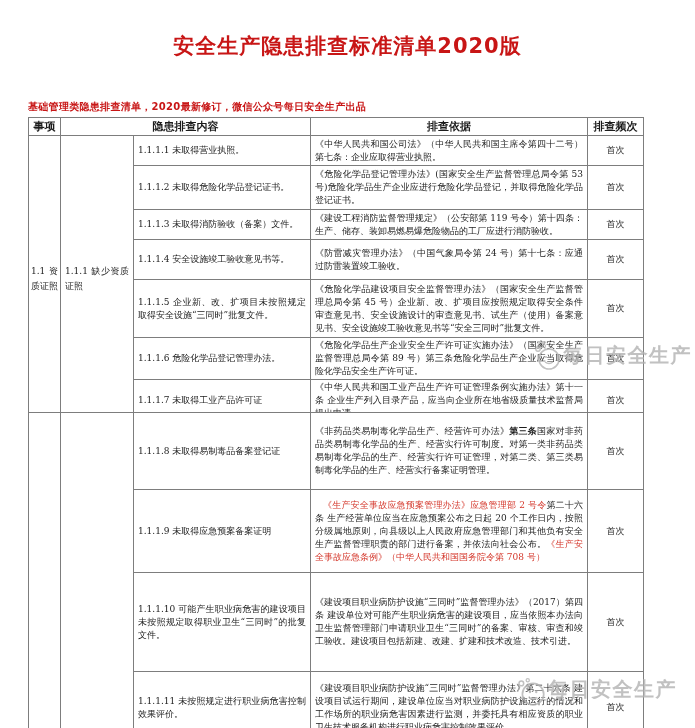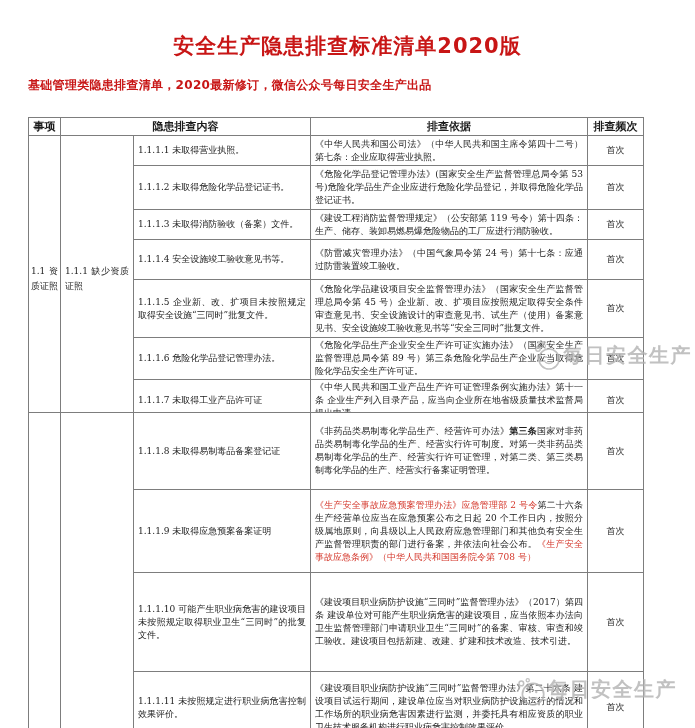--- a/index.html
+++ b/index.html
@@ -7,23 +7,23 @@
     width:695px;height:728px;position:relative;overflow:hidden;
     background:#ffffff;
     font-family:"DejaVu Serif", serif;
   }
   .doc-title{
     position:absolute;top:32px;left:0;width:695px;
     text-align:center;font-family:"DejaVu Sans", sans-serif;
     font-weight:bold;font-size:21px;letter-spacing:1px;color:#c81616;
   }
   .doc-subtitle{
-    position:absolute;top:77px;left:28px;
+    position:absolute;top:100px;left:28px;
     font-family:"DejaVu Sans", sans-serif;
-    font-weight:bold;font-size:12px;color:#c81616;letter-spacing:0.3px;
+    font-weight:bold;font-size:10px;color:#c81616;letter-spacing:0.3px;
   }
   table.sheet{
     position:absolute;left:28px;border-collapse:collapse;table-layout:fixed;
     width:615px;background:#fff;
   }
   #table1{top:117px;}
   #table2{top:412px;}
   td{
     border:1px solid #7d7d7d;
     vertical-align:middle;
@@ -124,21 +124,21 @@
   <tbody>
       <tr style="height:77px">
     <td class="group" rowspan="4"></td>
     <td class="subgroup" rowspan="4"></td>
     <td>1.1.1.8 未取得易制毒品备案登记证</td>
     <td><span>《非药品类易制毒化学品生产、经营许可办法》</span><span style="font-weight: bold;">第三条</span><span>国家对非药品类易制毒化学品的生产、经营实行许可制度。对第一类非药品类易制毒化学品的生产、经营实行许可证管理，对第二类、第三类易制毒化学品的生产、经营实行备案证明管理。</span></td>
     <td class="freq">首次</td>
   </tr>
   <tr style="height:83px">
     <td>1.1.1.9 未取得应急预案备案证明</td>
-    <td><span style="color: rgb(212, 54, 42);">《生产安全事故应急预案管理办法》应急管理部 2 号令</span><span>第二十六条 生产经营单位应当在应急预案公布之日起 20 个工作日内，按照分级属地原则，向县级以上人民政府应急管理部门和其他负有安全生产监督管理职责的部门进行备案，并依法向社会公布。</span><span style="color: rgb(212, 54, 42);">《生产安全事故应急条例》（中华人民共和国国务院令第 708 号）</span></td>
+    <td><span style="color: rgb(212, 54, 42); margin-left: 8px;">《生产安全事故应急预案管理办法》应急管理部 2 号令</span><span>第二十六条 生产经营单位应当在应急预案公布之日起 20 个工作日内，按照分级属地原则，向县级以上人民政府应急管理部门和其他负有安全生产监督管理职责的部门进行备案，并依法向社会公布。</span><span style="color: rgb(212, 54, 42);">《生产安全事故应急条例》（中华人民共和国国务院令第 708 号）</span></td>
     <td class="freq">首次</td>
   </tr>
   <tr style="height:99px">
     <td>1.1.1.10 可能产生职业病危害的建设项目未按照规定取得职业卫生“三同时”的批复文件。</td>
     <td><span>《建设项目职业病防护设施“三同时”监督管理办法》（2017）第四条 建设单位对可能产生职业病危害的建设项目，应当依照本办法向卫生监督管理部门申请职业卫生“三同时”的备案、审核、审查和竣工验收。建设项目包括新建、改建、扩建和技术改造、技术引进。</span></td>
     <td class="freq">首次</td>
   </tr>
   <tr style="height:72px">
     <td>1.1.1.11 未按照规定进行职业病危害控制效果评价。</td>
     <td><span>《建设项目职业病防护设施“三同时”监督管理办法》第二十六条 建设项目试运行期间，建设单位应当对职业病防护设施运行的情况和工作场所的职业病危害因素进行监测，并委托具有相应资质的职业卫生技术服务机构进行职业病危害控制效果评价。</span></td>

